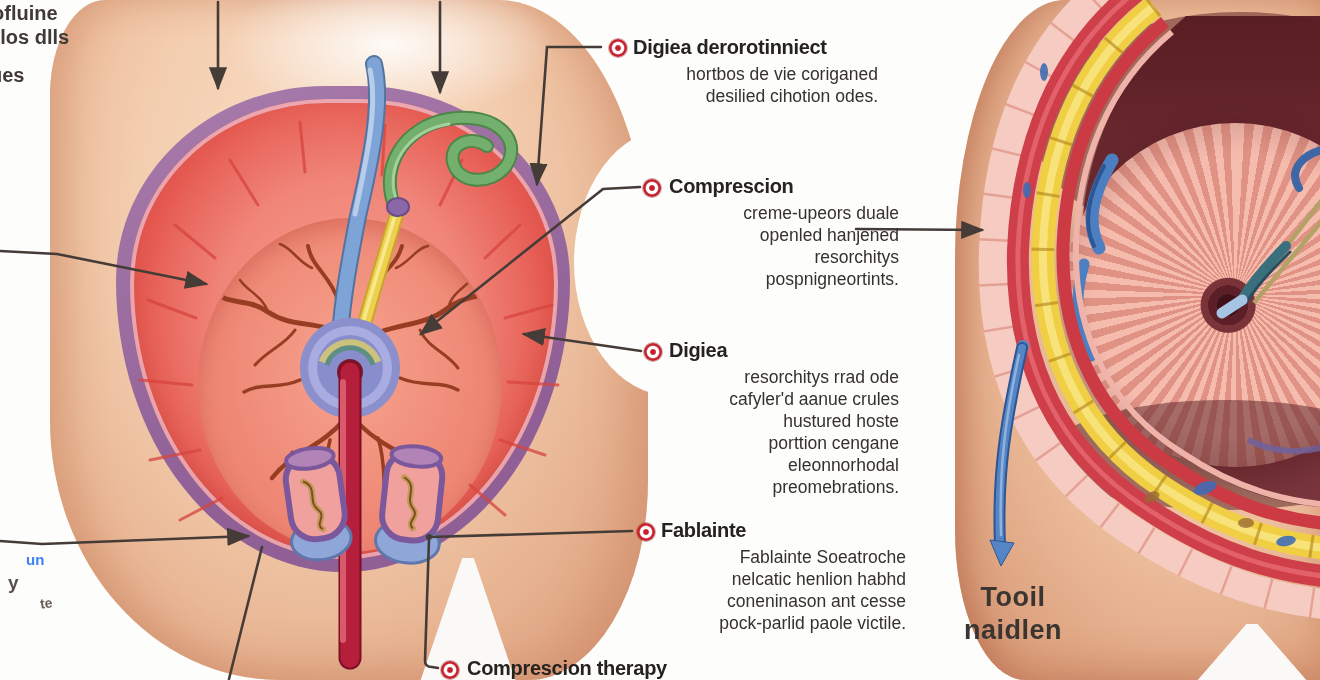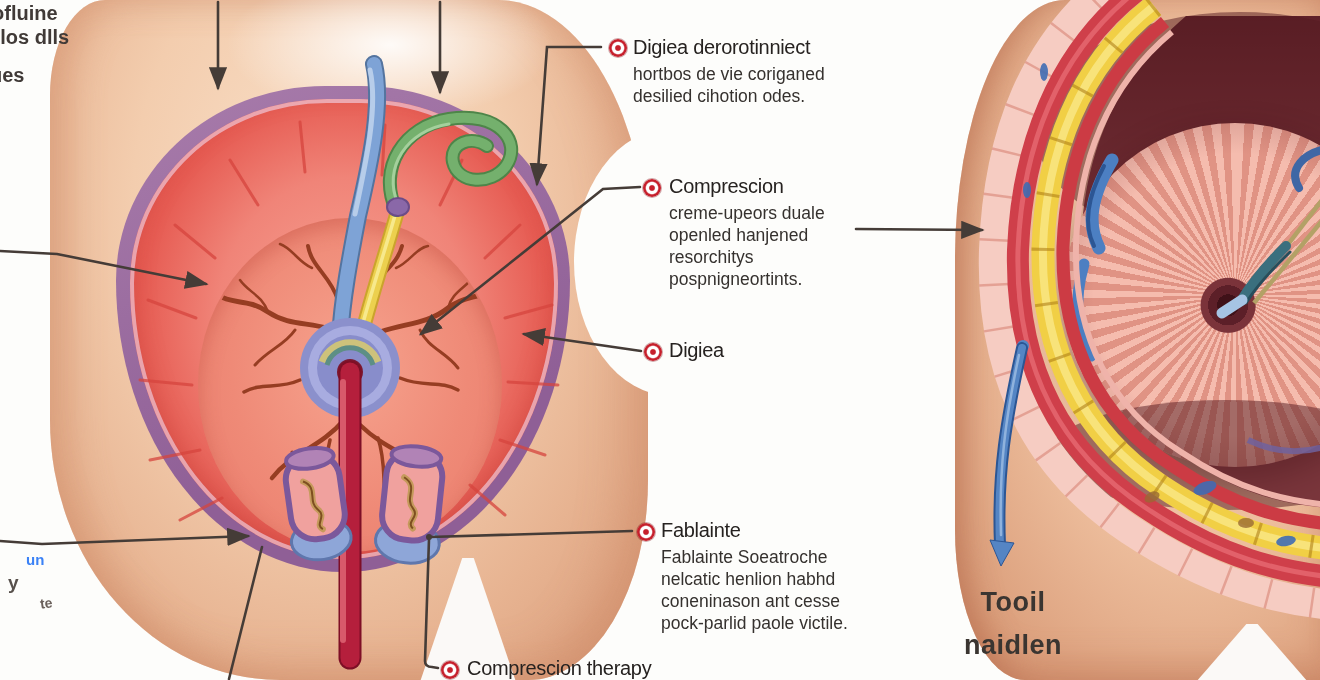--- a/index.html
+++ b/index.html
@@ -65,31 +65,31 @@
       radial-gradient(circle at 50% 50%, rgba(90,25,32,0) 0 58%, rgba(90,25,32,.28) 85%, rgba(70,18,24,.52) 100%),
       repeating-conic-gradient(from 0deg, #f5bcae 0deg 3.2deg, #e09384 3.2deg 6.4deg),
       radial-gradient(circle at 48% 45%, #fbd9cd 0%, #f0ab9c 55%, #e1897b 100%);
     box-shadow: 0 14px 34px rgba(60,15,20,.45);
   }
 
   svg.layer { position:absolute; left:0; top:0; pointer-events:none; }
 
   
   .ann { position:absolute; color:#2b2725; }
-  .ann-heading { font-size:20px; font-weight:normal; letter-spacing:-0.3px; color:#262220; }
-  .ann-body { font-size:17.5px; line-height:22px; margin-top:4px; color:#35312e; white-space:pre-line; }
+  .ann-heading { font-size:20px; font-weight:bold; letter-spacing:-0.3px; color:#262220; }
+  .ann-body { font-size:17.5px; line-height:22px; margin-top:4px; color:#35312e; white-space:pre-line;text-align:right; }
   .bullet {
     position:absolute; width:18px; height:18px; border-radius:50%;
     background: radial-gradient(circle at 50% 50%, #c6202c 0 18%, #ffffff 28% 44%, #c6202c 54% 100%);
     box-shadow: 0 0 0 1px rgba(120,10,18,.35);
   }
   .edge-label { position:absolute; font-weight:bold; color:#403a37; }
   #tool-label {
     position:absolute; left:938px; top:581px; width:150px; text-align:center;
-    font-size:27px; font-weight:bold; line-height:43px; color:#3a3531; white-space:pre-line;
+    font-size:27px; font-weight:bold; line-height:33px; color:#3a3531; white-space:pre-line;
     letter-spacing:.5px;
   }
 </style>
 </head>
 <body>
 
 <div id="stage">
 
   <div id="left-skin"></div>
   <div id="left-glow"></div>
@@ -293,20 +293,26 @@
     <div class="ann-heading">Comprescion</div>
     <div class="ann-body">creme-upeors duale
 openled hanjened
 resorchitys
 pospnigneortints.</div>
   </div>
 
   <span class="bullet" style="left:644px; top:343px;"></span>
   <div class="ann" style="left:669px; top:339px; width:230px;">
     <div class="ann-heading">Digiea</div>
+    <div class="ann-body">resorchitys rrad ode
+cafyler'd aanue crules
+hustured hoste
+porttion cengane
+eleonnorhodal
+preomebrations.</div>
   </div>
 
   <span class="bullet" style="left:637px; top:523px;"></span>
   <div class="ann" style="left:661px; top:519px; width:245px;">
     <div class="ann-heading">Fablainte</div>
     <div class="ann-body">Fablainte Soeatroche
 nelcatic henlion habhd
 coneninason ant cesse
 pock-parlid paole victile.</div>
   </div>

